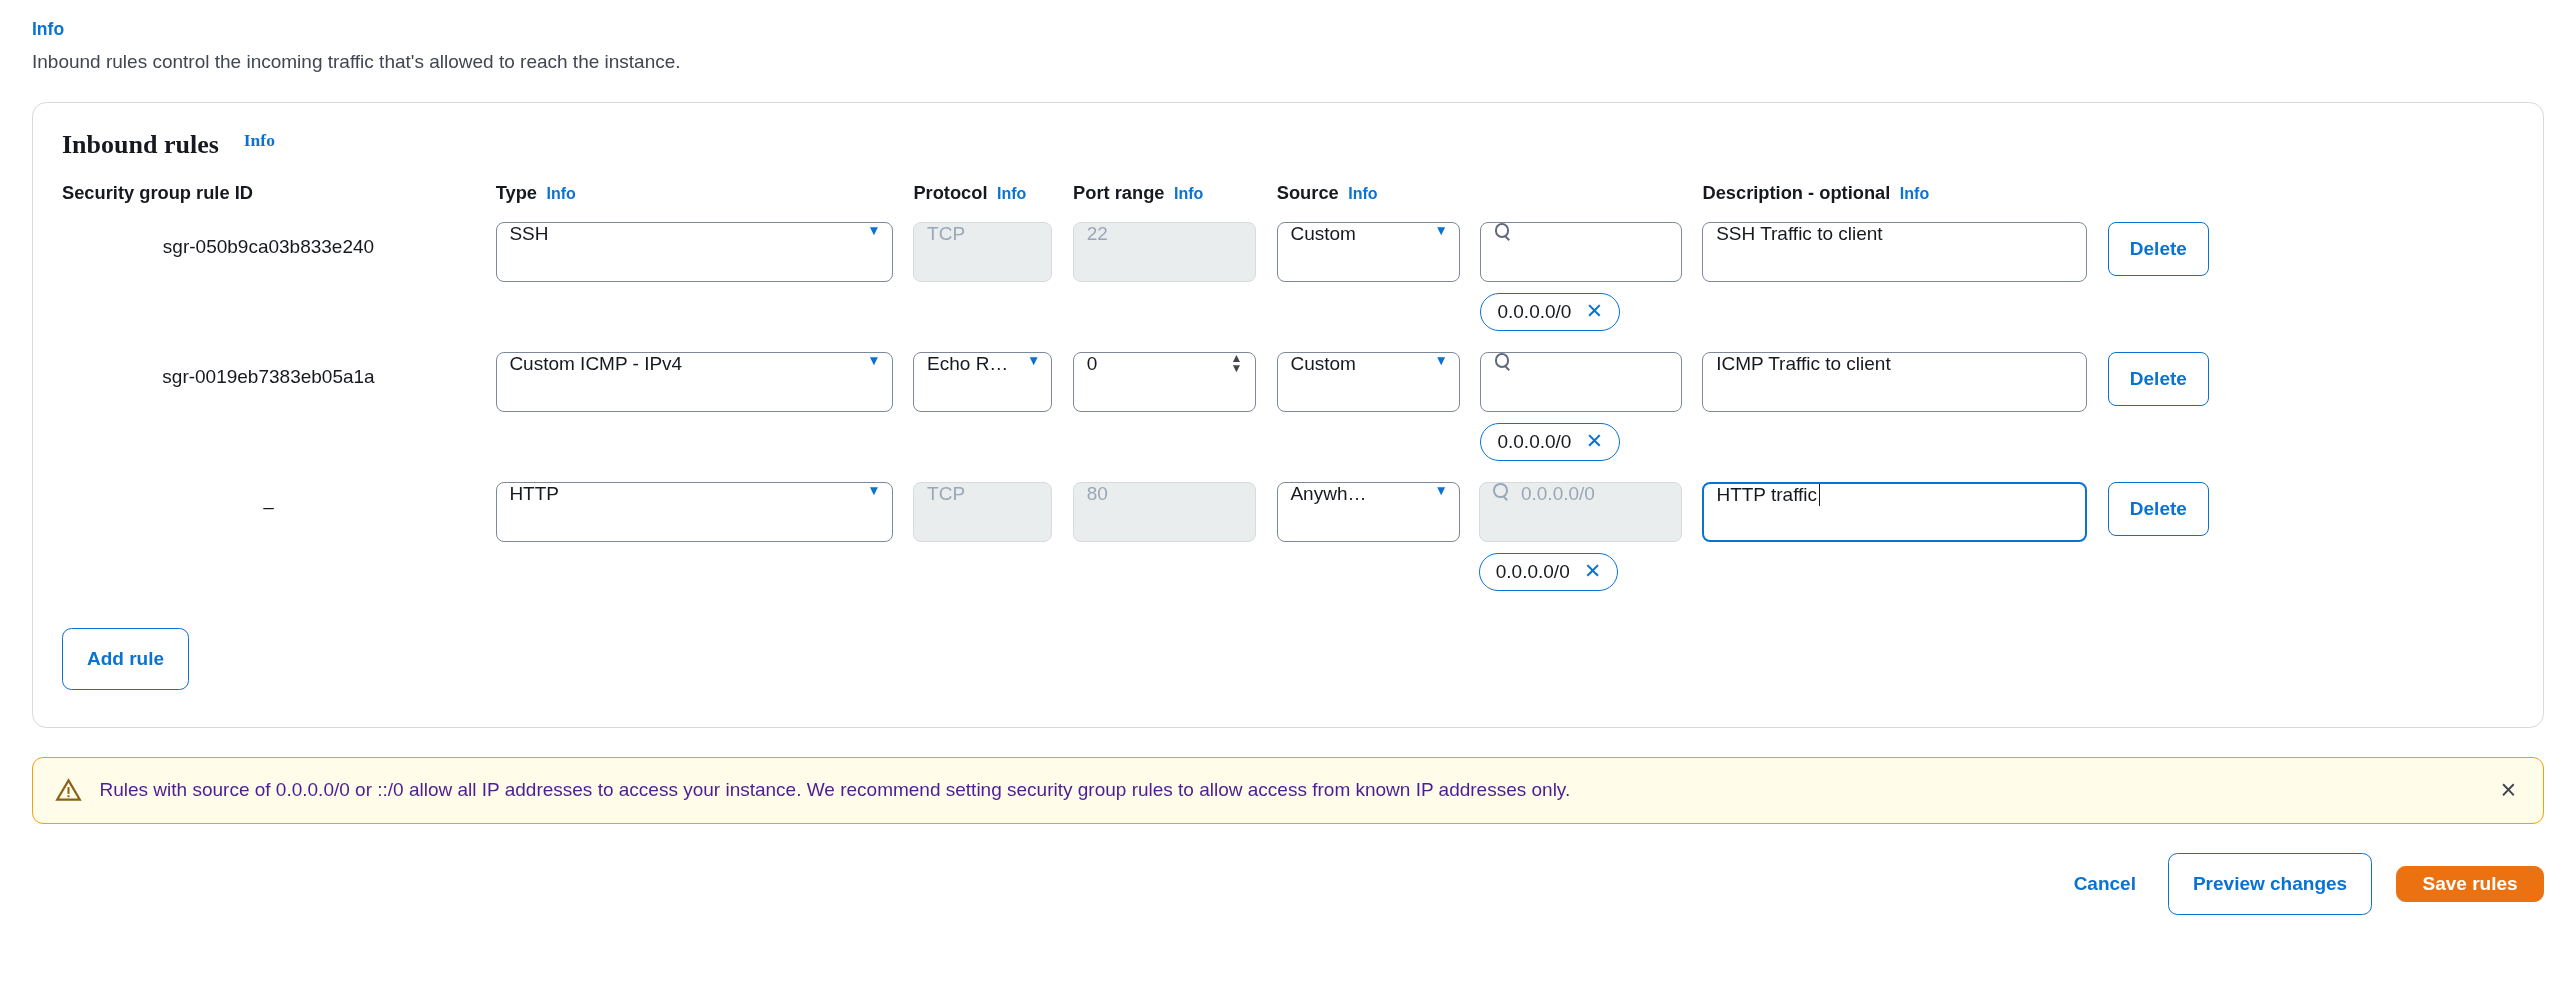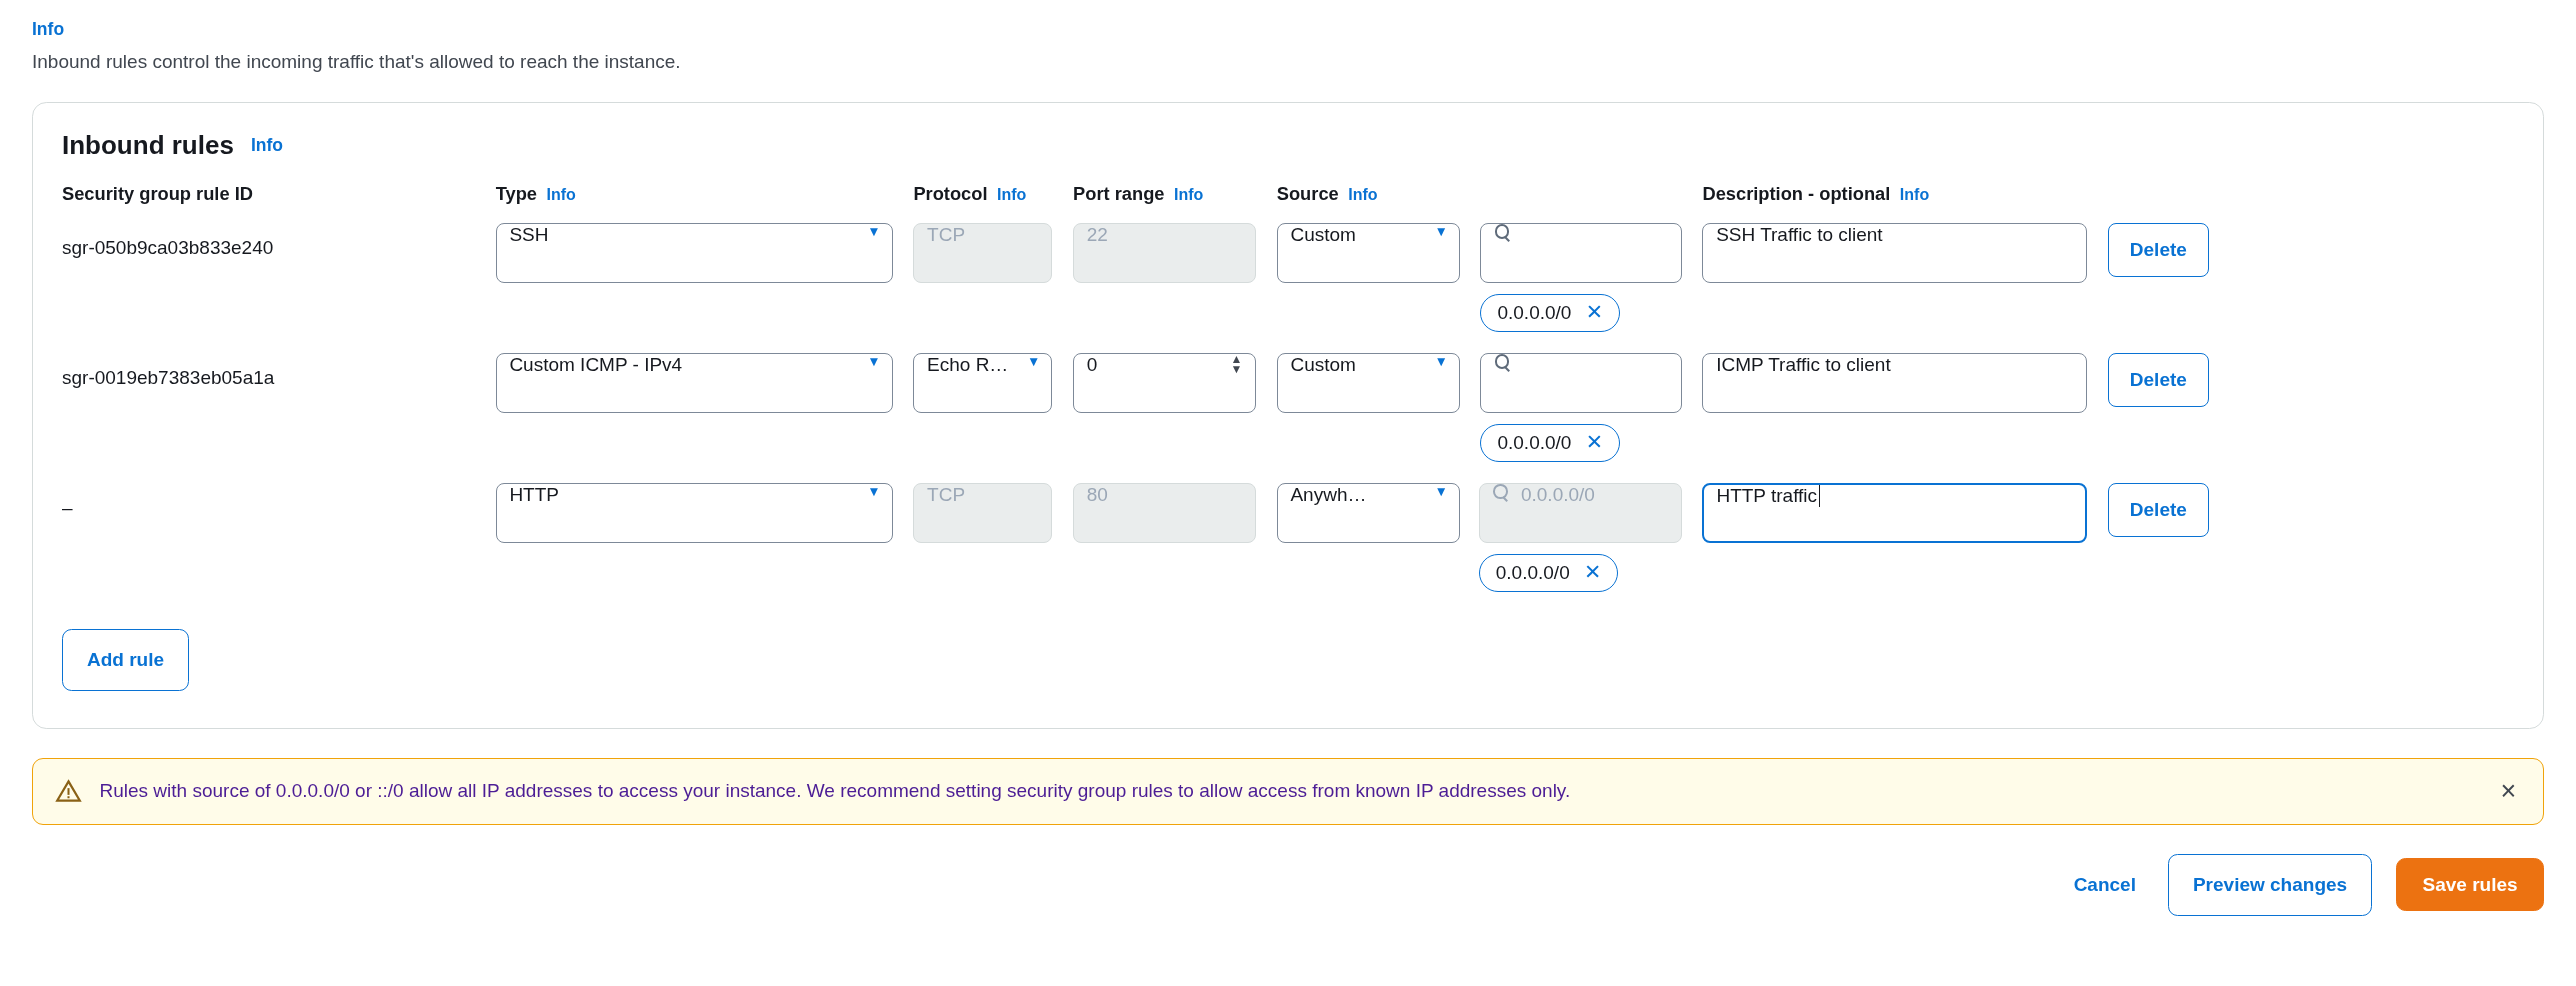--- a/index.html
+++ b/index.html
@@ -41,22 +41,23 @@
   
   .container {
     margin-top: 29px;
     border: 1.6px solid #d5dbdb;
     border-radius: 14.3px;
     background: #ffffff;
     padding: 27px 29px 37px 29px;
   }
   .container-title-row {
     display: flex;
-    align-items: center;
-    gap: 17px;
+    align-items: flex-start;
+    gap: 25px;
+    font-family: Liberation Serif, serif;
   }
   .container-title {
     font-size: 26px;
     font-weight: bold;
   }
 
   
   .rules-grid {
     margin-top: 22px;
     display: grid;
@@ -76,20 +77,21 @@
     white-space: nowrap;
   }
   .col-head .info-link { font-size: 16px; }
 
   .cell { padding-bottom: 20.7px; }
   .rule-id {
     font-size: 19px;
     color: #16191f;
     padding-top: 14.3px;
     white-space: nowrap;
+    text-align: center;
   }
 
   
   .select,
   .textinput,
   .numinput {
     height: 60px;
     border: 1.6px solid #7d8998;
     border-radius: 8px;
     background: #ffffff;
@@ -262,21 +264,21 @@
     padding-bottom: 16px;
   }
   .btn-link {
     color: #0972d3;
     font-size: 19px;
     font-weight: bold;
     cursor: pointer;
     padding: 0 8px;
   }
   .btn-primary {
-    height: 53px;
+    height: 36px;
     border: 1.6px solid #ec7211;
     border-radius: 9.5px;
     background: #ec7211;
     color: #ffffff;
     font-size: 19px;
     font-weight: bold;
     display: inline-flex;
     align-items: center;
     justify-content: center;
     padding: 0 25.4px;

